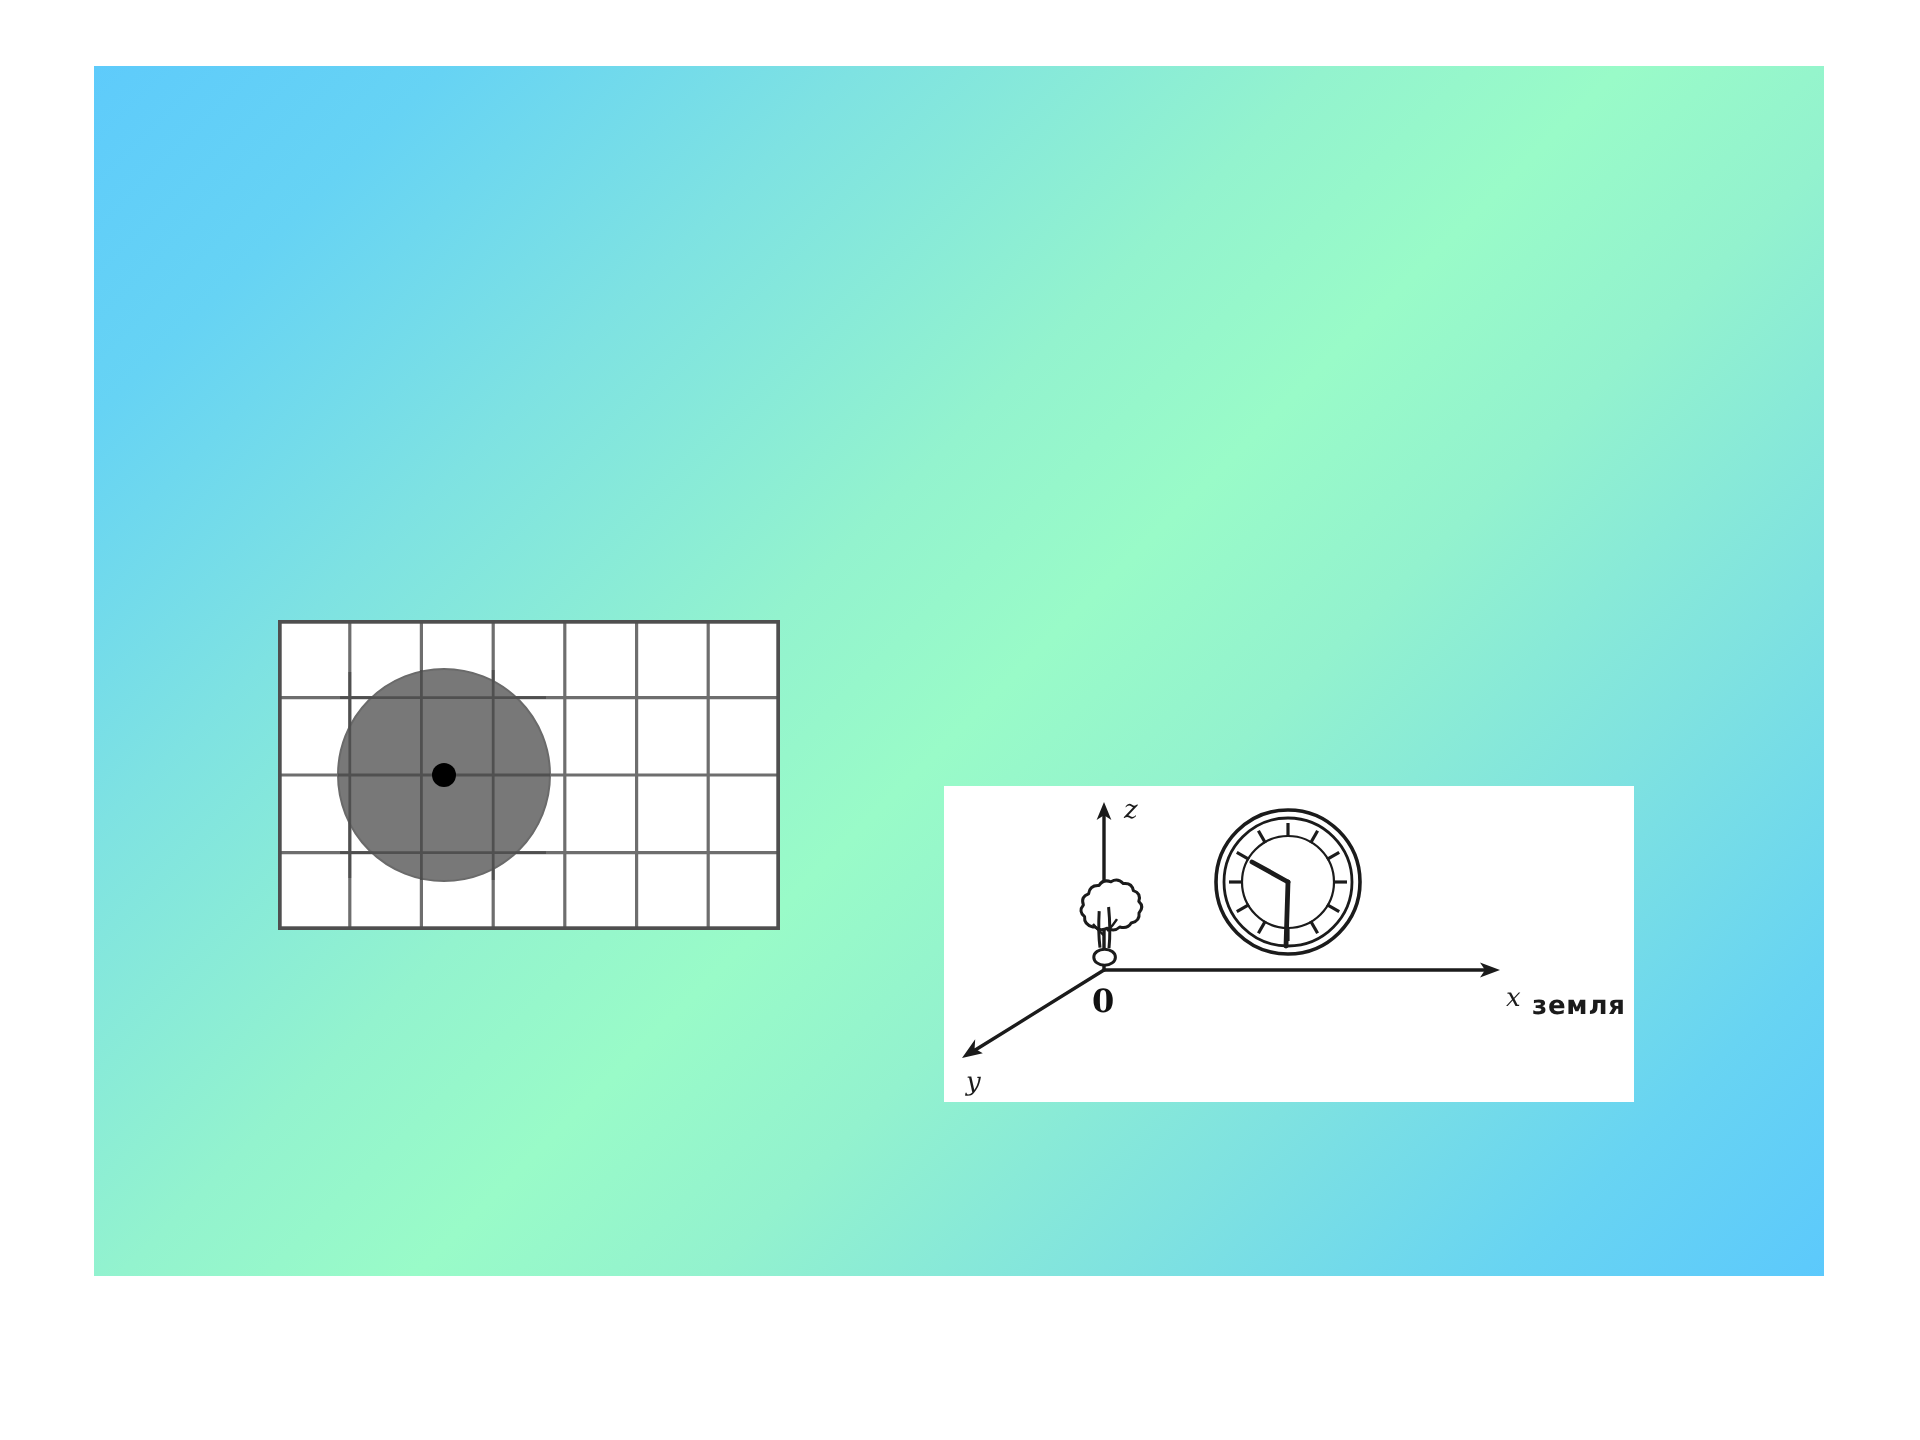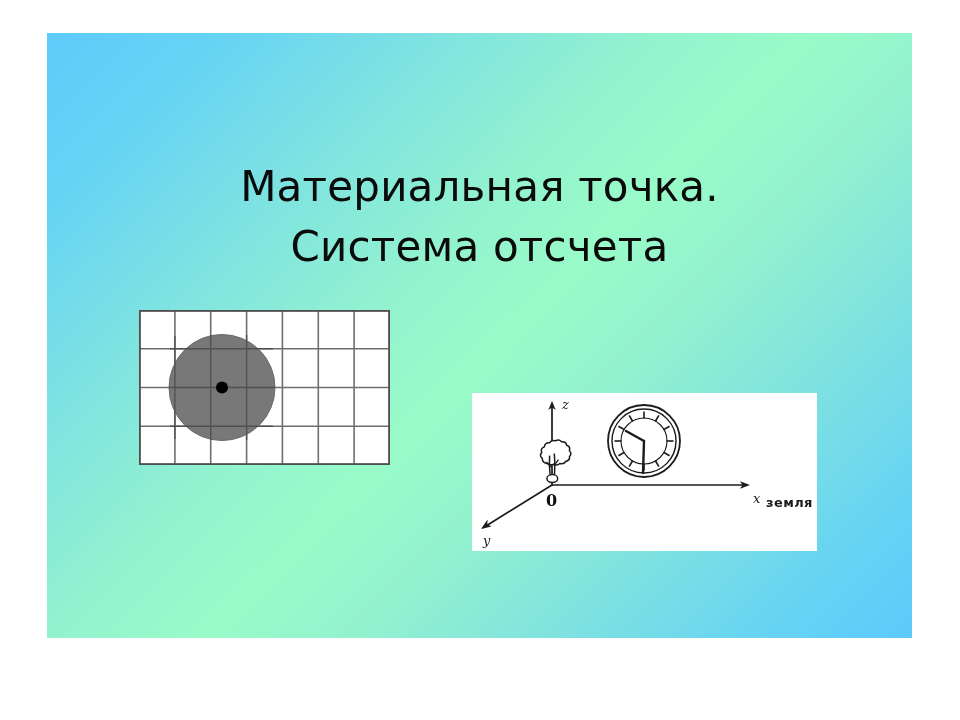--- a/index.html
+++ b/index.html
@@ -91,22 +91,20 @@
     font-weight: 700;
     fill: #1B1B1B;
     letter-spacing: 0.4px;
   }
 </style>
 </head>
 <body>
 
 <div id="slide-root">
 
-  <div id="title-block">Материальная точка.
-Система отсчета</div>
 
   <div id="grid-figure">
     <svg width="251" height="155" viewBox="0 0 251 155">
       <rect x="0" y="0" width="251" height="155" fill="#FFFFFF"></rect>
 
       <g stroke="#6E6E6E" stroke-width="1.6">
         <line x1="35.9" y1="0" x2="35.9" y2="155"></line>
         <line x1="71.7" y1="0" x2="71.7" y2="155"></line>
         <line x1="107.6" y1="0" x2="107.6" y2="155"></line>
         <line x1="143.4" y1="0" x2="143.4" y2="155"></line>

